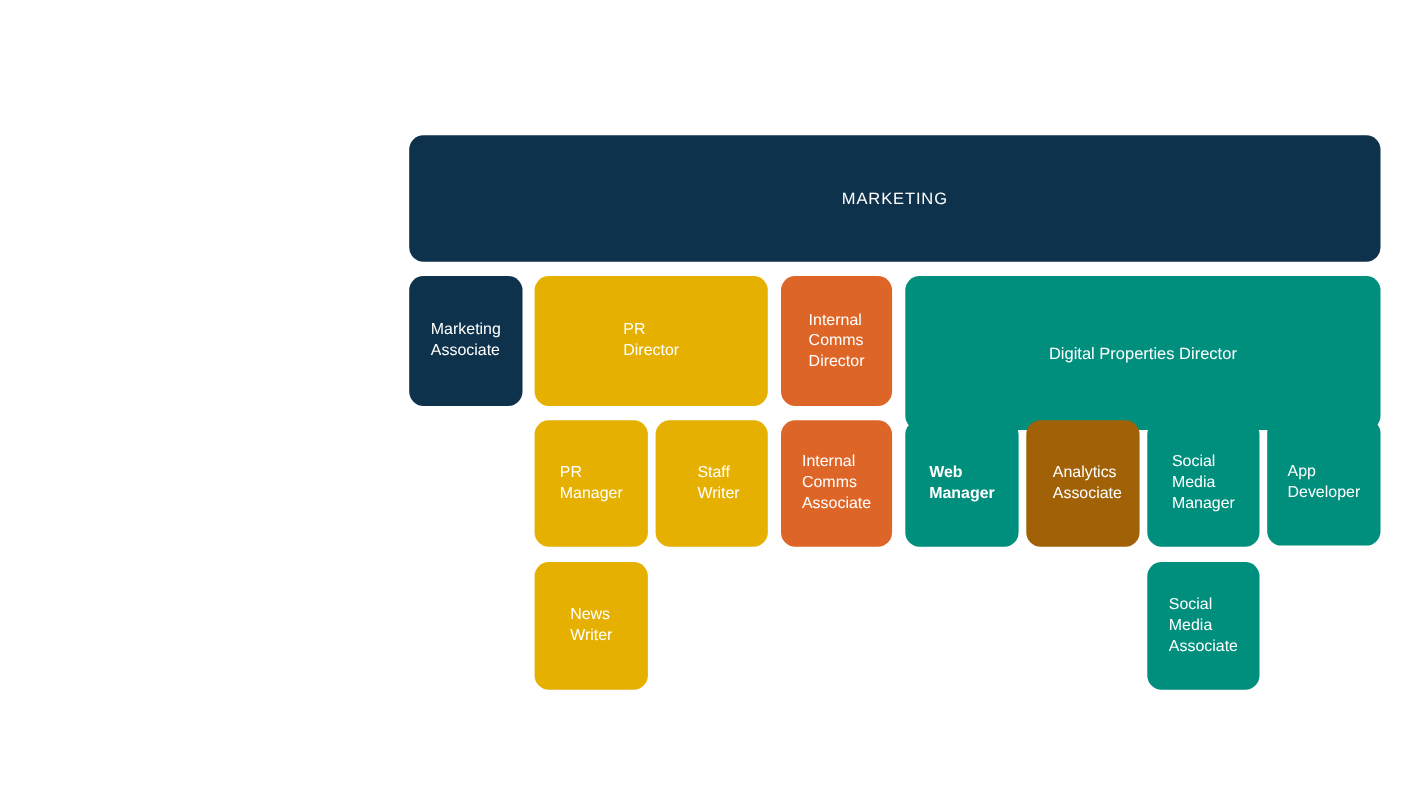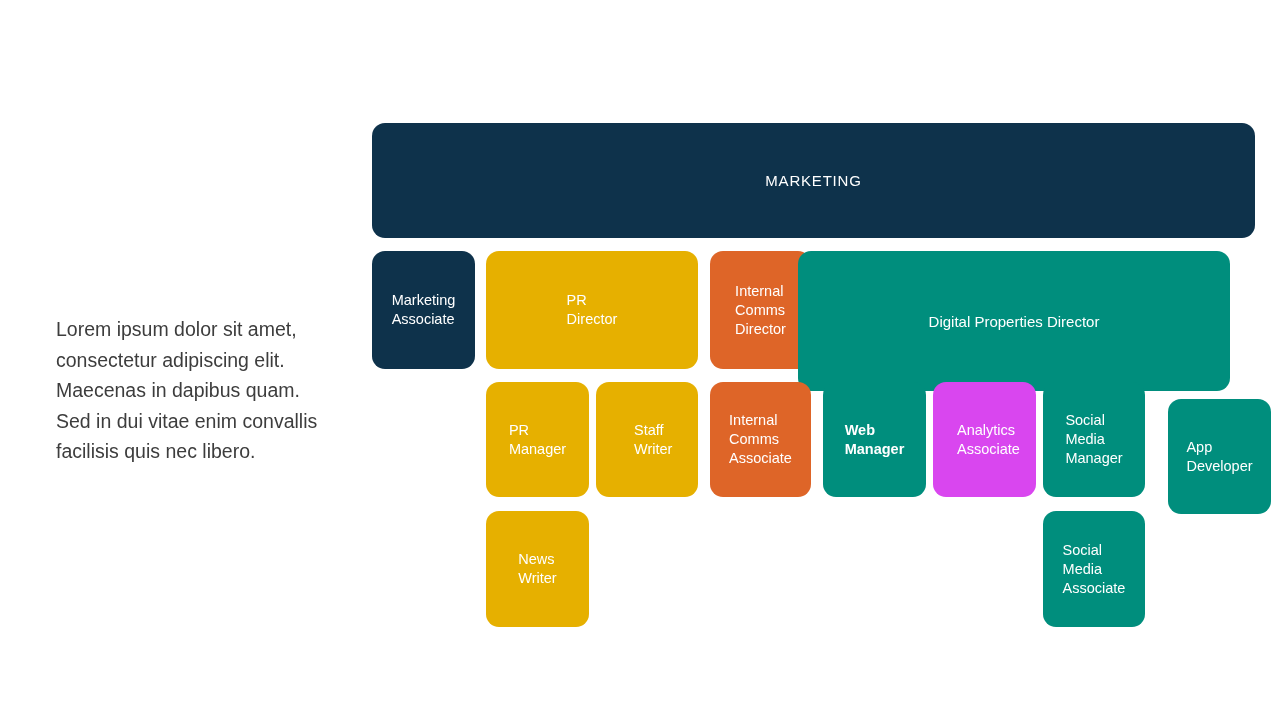--- a/index.html
+++ b/index.html
@@ -56,44 +56,39 @@
     line-height: 19px;
     box-sizing: border-box;
     padding: 4px;
   }
   
   .n-marketing { left: 0; top: 0; width: 883px; height: 115px; font-size: 15px; letter-spacing: 0.8px; }
   
   .n-marketing-associate        { left: 0;     top: 128px; width: 103px; height: 118px; }
   .n-pr-director                { left: 114px; top: 128px; width: 212px; height: 118px; }
   .n-internal-comms-director    { left: 338px; top: 128px; width: 101px; height: 118px; }
-  .n-digital-properties-director{ left: 426px; top: 128px; width: 432px; height: 140px; font-size: 15px; }
+  .n-digital-properties-director{ left: 451px; top: 128px; width: 432px; height: 140px; font-size: 15px; }
   
   .n-pr-manager                 { left: 114px; top: 259px; width: 103px; height: 115px; }
   .n-staff-writer               { left: 224px; top: 259px; width: 102px; height: 115px; }
   .n-internal-comms-associate   { left: 338px; top: 259px; width: 101px; height: 115px; }
   .n-web-manager                { left: 451px; top: 259px; width: 103px; height: 115px; font-weight: bold; }
   .n-analytics-associate        { left: 561px; top: 259px; width: 103px; height: 115px; }
   .n-social-media-manager       { left: 671px; top: 259px; width: 102px; height: 115px; }
-  .n-app-developer              { left: 780px; top: 276px; width: 103px; height: 115px; margin-left: 16px; }
+  .n-app-developer              { left: 780px; top: 258px; width: 103px; height: 115px; }
   
   .n-news-writer                { left: 114px; top: 388px; width: 103px; height: 116px; }
   .n-social-media-associate     { left: 671px; top: 388px; width: 102px; height: 116px; }
 </style>
 </head>
 <body>
 
 <div class="slide">
 
 
-  <div class="slide-body" style="color: rgb(61, 61, 61);">Lorem ipsum dolor sit amet,
-consectetur adipiscing elit.
-Maecenas in dapibus quam.
-Sed in dui vitae enim convallis
-facilisis quis nec libero.</div>
 
   <div class="chart">
 
     <div class="node n-marketing" style="background: rgb(14, 50, 75); color: rgb(255, 255, 255);">MARKETING</div>
 
     <div class="node n-marketing-associate" style="background: rgb(14, 50, 75); color: rgb(255, 255, 255);">Marketing
 Associate</div>
 
     <div class="node n-pr-director" style="background: rgb(230, 176, 0); color: rgb(255, 255, 255);">PR
 Director</div>
@@ -109,21 +104,21 @@
 
     <div class="node n-staff-writer" style="background: rgb(230, 176, 0); color: rgb(255, 255, 255); padding-left: 38px;">Staff Writer</div>
 
     <div class="node n-internal-comms-associate" style="background: rgb(222, 101, 40); color: rgb(255, 255, 255);">Internal
 Comms
 Associate</div>
 
     <div class="node n-web-manager" style="background: rgb(0, 142, 125); color: rgb(255, 255, 255);">Web
 Manager</div>
 
-    <div class="node n-analytics-associate" style="background: #d946ef; color: rgb(255, 255, 255); padding-left: 12px;">Analytics
+    <div class="node n-analytics-associate" style="background: #a16207; color: rgb(255, 255, 255); padding-left: 12px;">Analytics
 Associate</div>
 
     <div class="node n-social-media-manager" style="background: rgb(0, 142, 125); color: rgb(255, 255, 255);">Social
 Media
 Manager</div>
 
     <div class="node n-app-developer" style="background: rgb(0, 142, 125); color: rgb(255, 255, 255);">App
 Developer</div>
 
     <div class="node n-news-writer" style="background: rgb(230, 176, 0); color: rgb(255, 255, 255);">News

